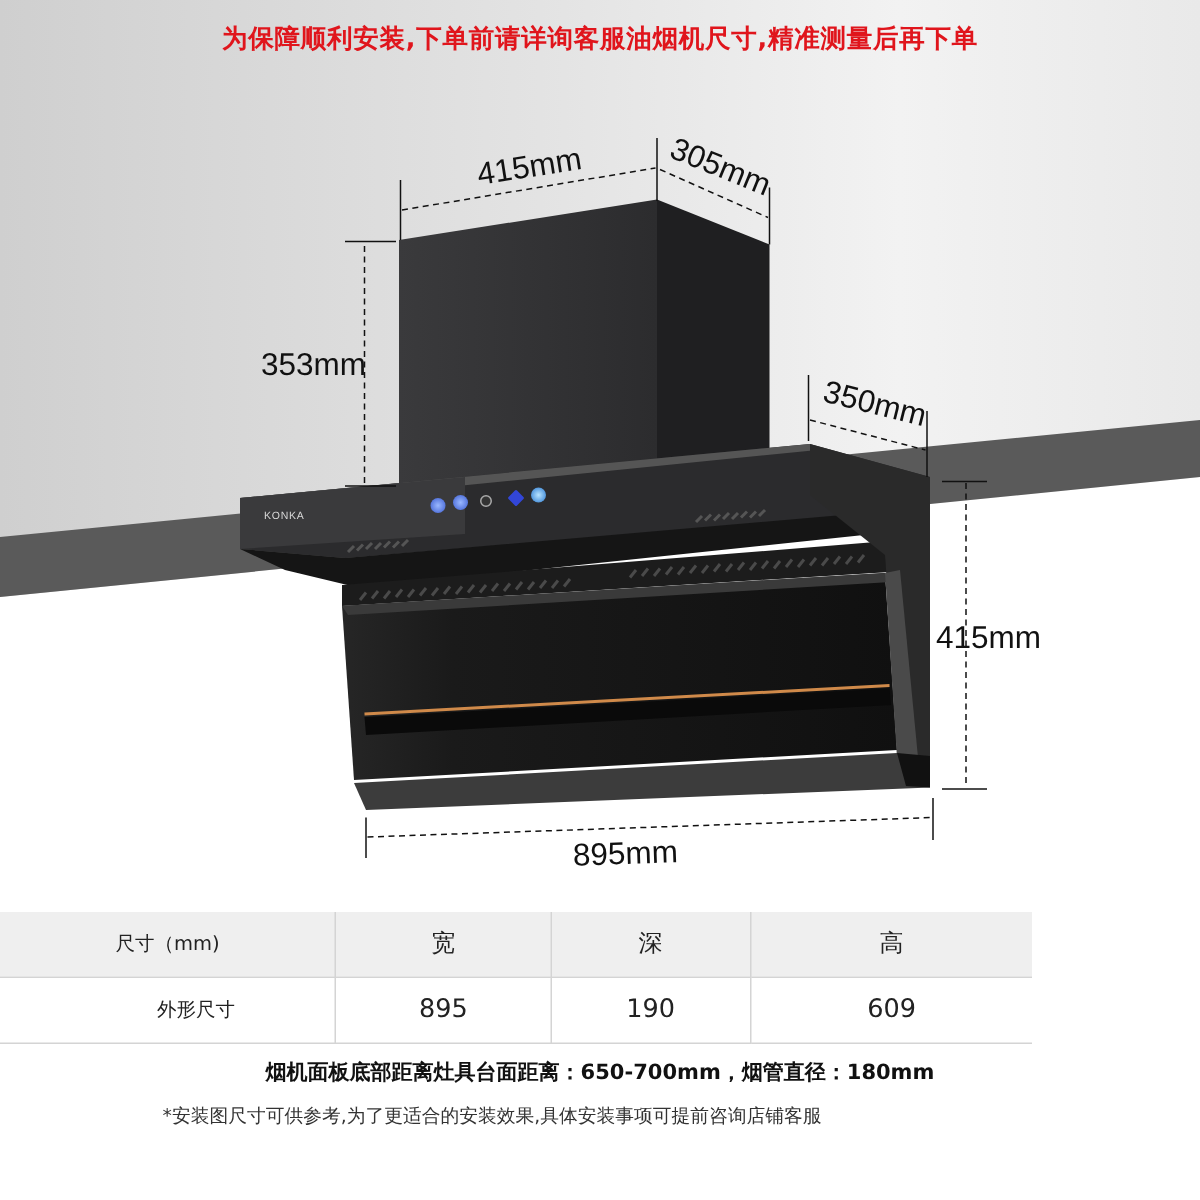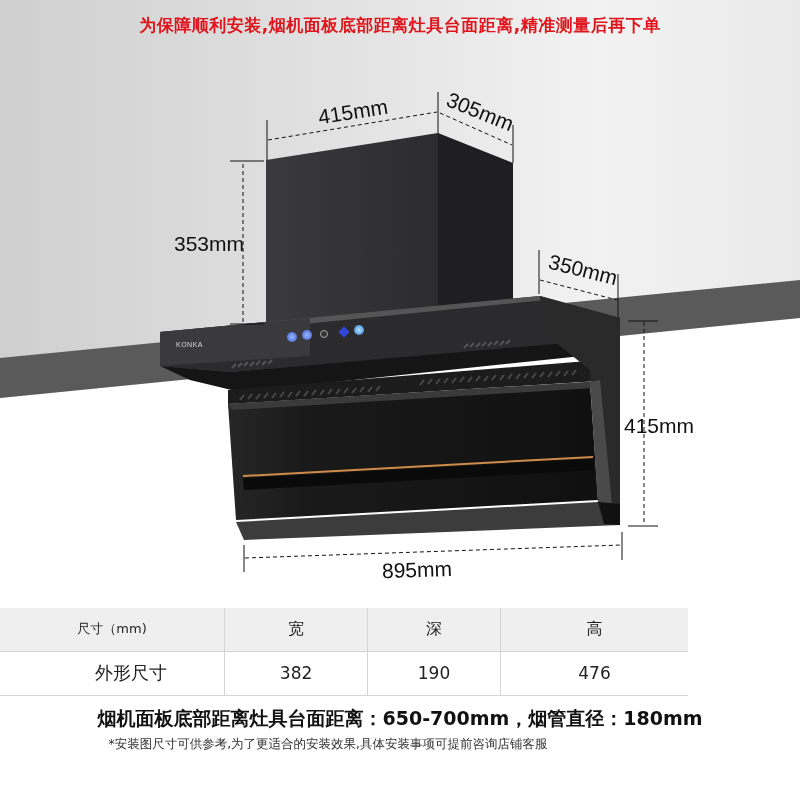--- a/index.html
+++ b/index.html
@@ -28,24 +28,24 @@
 
   .spec-table { position: absolute; left: 0; top: 608px; width: 688px; border-collapse: collapse;
     font-family: "DejaVu Sans", sans-serif; }
   .spec-table td, .spec-table th { border: 1px solid #d4d4d4; text-align: center; font-weight: normal; color: #222; }
   .spec-table tr:first-child th { border-top: none; }
   .spec-table th:first-child, .spec-table td:first-child { border-left: none; }
   .spec-table th:last-child, .spec-table td:last-child { border-right: none; }
   .spec-table thead th { background: #efefef; height: 43px; font-size: 16px; }
   .spec-table thead th.label { font-size: 13px; }
   .spec-table tbody td { height: 44px; font-size: 17px; }
-  .spec-table tbody td.label { font-size: 18px; padding-left: 38px; }
+  .spec-table tbody td.label { font-size: 13px; padding-left: 38px; }
 
   .note-main { position: absolute; left: 0; top: 706px; width: 800px; text-align: center;
-    font-size: 19px; font-weight: bold; color: #111; }
+    font-size: 14px; font-weight: bold; color: #111; }
   .note-sub { position: absolute; left: 0; top: 736px; width: 656px; text-align: center;
     font-size: 12.5px; color: #333; }
 </style>
 </head>
 <body>
 
 <div class="scene">
   <div class="wall-top"></div>
   <div class="floor-white"></div>
   <div class="shelf"></div>
@@ -174,41 +174,41 @@
   <div class="ctrl" style="left:354px;top:325px;background:radial-gradient(circle,#b8e4ff,#2878d0);"></div>
 
   <div class="dim" style="left:318px;top:100px;transform:rotate(-9deg);">415mm</div>
   <div class="dim" style="left:445px;top:100px;transform:rotate(22deg);">305mm</div>
   <div class="dim" style="left:174px;top:232px;">353mm</div>
   <div class="dim" style="left:548px;top:258px;transform:rotate(14deg);">350mm</div>
   <div class="dim" style="left:624px;top:414px;">415mm</div>
   <div class="dim" style="left:382px;top:558px;transform:rotate(-2deg);">895mm</div>
 </div>
 
-<div class="banner">为保障顺利安装,烟机面板底部距离灶具台面距离,精准测量后再下单</div>
+<div class="banner">为保障顺利安装,下单前请详询客服油烟机尺寸,精准测量后再下单</div>
 
 <table class="spec-table">
   <colgroup>
     <col style="width:260px">
       <col style="width:166px">
       <col style="width:154px">
       <col style="width:220px">
   </colgroup>
   <thead>
     <tr>
       <th class="label">尺寸（mm)</th>
       <th>宽</th>
       <th>深</th>
       <th>高</th>
     </tr>
   </thead>
   <tbody>
     <tr>
       <td class="label">外形尺寸</td>
-      <td>382</td>
+      <td>895</td>
       <td>190</td>
-      <td>476</td>
+      <td>609</td>
     </tr>
   </tbody>
 </table>
 
 <div class="note-main">烟机面板底部距离灶具台面距离：650-700mm，烟管直径：180mm</div>
 <div class="note-sub">*安装图尺寸可供参考,为了更适合的安装效果,具体安装事项可提前咨询店铺客服</div>
 
 </body></html>

